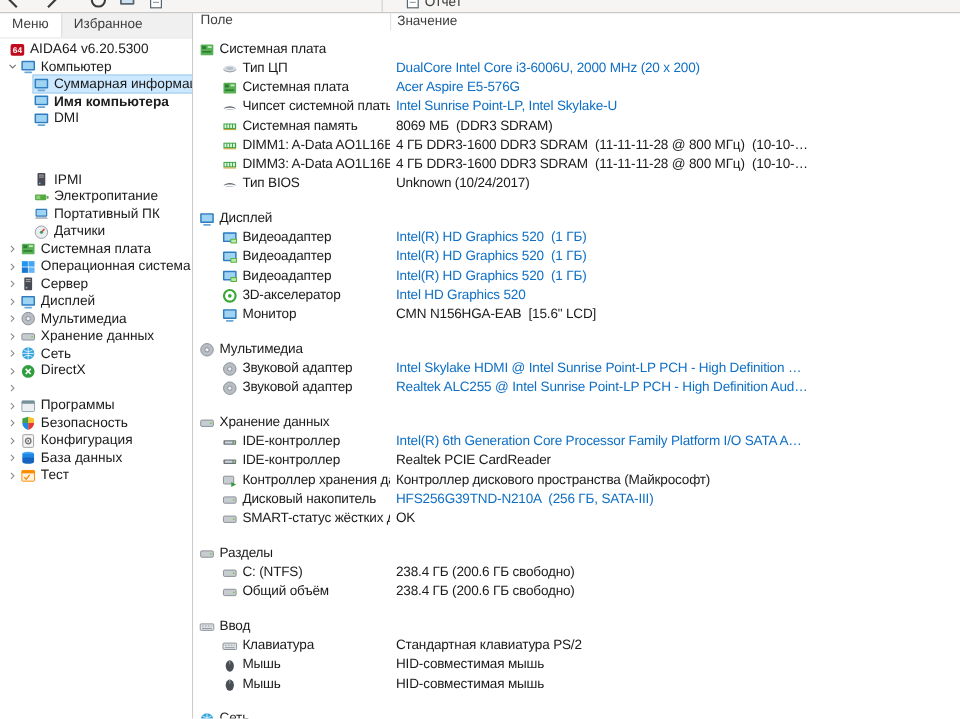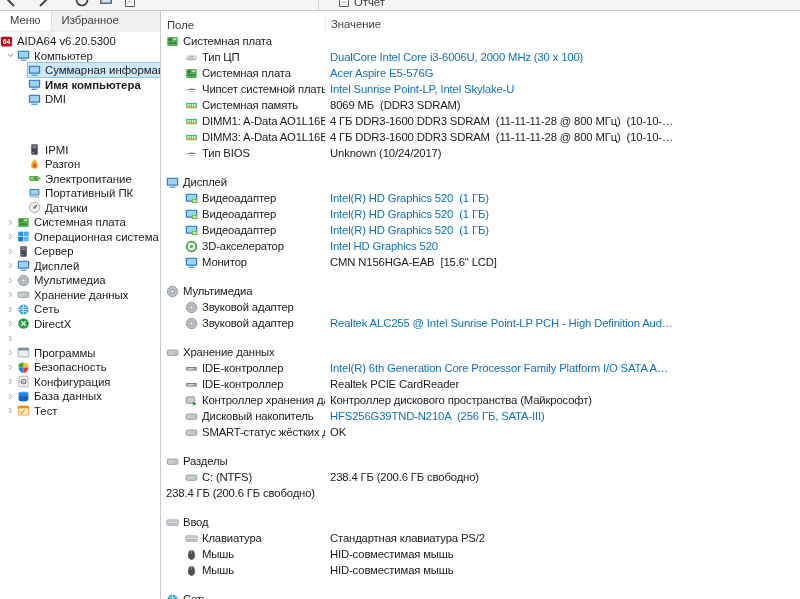--- a/index.html
+++ b/index.html
@@ -29,21 +29,21 @@
   .hl{display:flex;align-items:center;flex:1;min-width:0;height:14px;}
   .trow.sel .hl{background:#cce8ff;outline:1px solid #93c7ef;}
   .lbl{overflow:hidden;}
 
   
   .ic{width:13px;height:13px;flex:none;margin-right:4px;display:inline-block;}
   .ic svg{width:13px;height:13px;display:block;}
 
   
   .main{flex:1;min-width:0;background:#fff;overflow:hidden;display:flex;flex-direction:column;}
-  .cols-header{display:flex;height:20px;flex:none;align-items:flex-end;color:#3f3f3f;}
+  .cols-header{display:flex;height:20px;flex:none;align-items:flex-start;color:#3f3f3f;}
   .cols-header .c1{width:164px;box-sizing:border-box;padding-left:6px;flex:none;}
   .cols-header .c2{flex:1;height:14px;display:flex;align-items:center;border-left:1px solid #e4e4e4;padding-left:5px;}
   #report{padding-top:2px;letter-spacing:-0.15px;}
   .sec{margin-bottom:13px;}
   .sec-h{display:flex;height:16px;align-items:center;padding-left:5px;}
   .row{display:flex;height:16px;align-items:center;}
   .row .lead{width:164px;flex:none;box-sizing:border-box;padding-left:24px;display:flex;align-items:center;overflow:hidden;white-space:nowrap;}
   .row .val{flex:1;min-width:0;overflow:hidden;white-space:pre;padding-left:5px;}
   .val.link{color:#0f6fc5;}
 </style>
@@ -91,21 +91,21 @@
   </div>
 
   <div class="bodyrow">
 
     <div class="sidebar">
       <div class="tabs">
         <div class="tab active">Меню</div>
         <div class="tab">Избранное</div>
       </div>
       <div class="tree" id="tree">
-          <div class="trow" style="">
+          <div class="trow" style="padding-left: 8px;">
             <span class="hl">
               <span class="ic">
                 <svg viewBox="0 0 16 16">
                   <rect x="1" y="2" width="14" height="12" rx="2" fill="#c00b1f"></rect>
                   <text x="8" y="11.6" font-size="8.5" fill="#fff" text-anchor="middle" font-weight="bold">64</text>
                 </svg>
               </span>
               <span class="lbl">AIDA64 v6.20.5300</span>
             </span>
           </div>
@@ -166,31 +166,20 @@
             <span class="hl">
               <span class="ic">
                 <svg viewBox="0 0 16 16">
                   <rect x="4" y="1.5" width="8" height="13" rx="1" fill="#4a4a52"></rect>
                   <rect x="5.5" y="3" width="5" height="1.2" fill="#9aa0a6"></rect>
                   <rect x="5.5" y="5" width="5" height="1.2" fill="#9aa0a6"></rect>
                   <circle cx="6.3" cy="12" r="0.9" fill="#7db8e8"></circle>
                 </svg>
               </span>
               <span class="lbl">IPMI</span>
-            </span>
-          </div>
-          <div class="trow" style="padding-left: 28px;">
-            <span class="hl">
-              <span class="ic">
-                <svg viewBox="0 0 16 16">
-                  <path d="M8 1 C9 4 12.2 5.2 12.2 9 a4.2 4.2 0 0 1 -8.4 0 C3.8 5.8 7 4.5 8 1z" fill="#f6a623"></path>
-                  <path d="M8 6 c.9 1.5 2.1 2 2.1 3.9 a2.1 2.1 0 0 1 -4.2 0 C5.9 8.2 7.3 7.5 8 6z" fill="#e4572e"></path>
-                </svg>
-              </span>
-              <span class="lbl">Разгон</span>
             </span>
           </div>
           <div class="trow" style="padding-left: 28px;">
             <span class="hl">
               <span class="ic">
                 <svg viewBox="0 0 16 16">
                   <rect x="1.5" y="5" width="11.5" height="6" rx="1" fill="#58a942"></rect>
                   <rect x="13.5" y="6.6" width="1.8" height="2.8" fill="#58a942"></rect>
                   <rect x="2.8" y="6.2" width="4" height="3.6" fill="#8fd07c"></rect>
                 </svg>
@@ -474,21 +463,21 @@
               <span class="lead">
                 <span class="ic">
                   <svg viewBox="0 0 16 16">
                     <ellipse cx="8" cy="8.6" rx="6.5" ry="2.9" fill="#9aa1a8"></ellipse>
                     <ellipse cx="8" cy="7.4" rx="6.5" ry="2.9" fill="#d7dde2"></ellipse>
                     <ellipse cx="8" cy="7.4" rx="3.4" ry="1.4" fill="#b4bcc3"></ellipse>
                   </svg>
                 </span>
                 <span class="fld">Тип ЦП</span>
               </span>
-              <span class="val link">DualCore Intel Core i3-6006U, 2000 MHz (30 x 100)</span>
+              <span class="val link">DualCore Intel Core i3-6006U, 2000 MHz (20 x 200)</span>
             </div>
             <div class="row">
               <span class="lead">
                 <span class="ic">
                   <svg viewBox="0 0 16 16">
                     <rect x="1.5" y="2.5" width="13" height="11" rx="1" fill="#58b154"></rect>
                     <rect x="3" y="4.2" width="4" height="3" fill="#2e7d32"></rect>
                     <rect x="8.8" y="4.2" width="4" height="1.8" fill="#c8ecc6"></rect>
                     <rect x="3" y="9.2" width="9.5" height="1.7" fill="#2e7d32"></rect>
                   </svg>
@@ -662,20 +651,21 @@
             <div class="row">
               <span class="lead">
                 <span class="ic">
                   <svg viewBox="0 0 16 16">
                     <circle cx="8" cy="8" r="6.4" fill="#b9bec4" stroke="#8a9097"></circle>
                     <circle cx="8" cy="8" r="2.2" fill="#eef1f4" stroke="#8a9097"></circle>
                   </svg>
                 </span>
                 <span class="fld">Звуковой адаптер</span>
               </span>
+              <span class="val link">Intel Skylake HDMI @ Intel Sunrise Point-LP PCH - High Definition …</span>
             </div>
             <div class="row">
               <span class="lead">
                 <span class="ic">
                   <svg viewBox="0 0 16 16">
                     <circle cx="8" cy="8" r="6.4" fill="#b9bec4" stroke="#8a9097"></circle>
                     <circle cx="8" cy="8" r="2.2" fill="#eef1f4" stroke="#8a9097"></circle>
                   </svg>
                 </span>
                 <span class="fld">Звуковой адаптер</span>
@@ -772,20 +762,29 @@
                   <svg viewBox="0 0 16 16">
                     <rect x="1.5" y="5" width="13" height="6.5" rx="1.2" fill="#c7ccd1" stroke="#8a9097"></rect>
                     <circle cx="12" cy="8.2" r="0.9" fill="#6fcf3f"></circle>
                   </svg>
                 </span>
                 <span class="fld">C: (NTFS)</span>
               </span>
               <span class="val">238.4 ГБ (200.6 ГБ свободно)</span>
             </div>
             <div class="row">
+              <span class="lead">
+                <span class="ic">
+                  <svg viewBox="0 0 16 16">
+                    <rect x="1.5" y="5" width="13" height="6.5" rx="1.2" fill="#c7ccd1" stroke="#8a9097"></rect>
+                    <circle cx="12" cy="8.2" r="0.9" fill="#6fcf3f"></circle>
+                  </svg>
+                </span>
+                <span class="fld">Общий объём</span>
+              </span>
               <span class="val">238.4 ГБ (200.6 ГБ свободно)</span>
             </div>
           </div>
           <div class="sec">
             <div class="sec-h">
               <span class="ic">
                 <svg viewBox="0 0 16 16">
                   <rect x="1" y="4.8" width="14" height="6.6" rx="1" fill="#dfe3e7" stroke="#8a9097"></rect>
                   <path d="M3 7h1.6M6 7h1.6M9 7h1.6M12 7h1M3 9.5h10" stroke="#8a9097" stroke-width="0.9"></path>
                 </svg>

